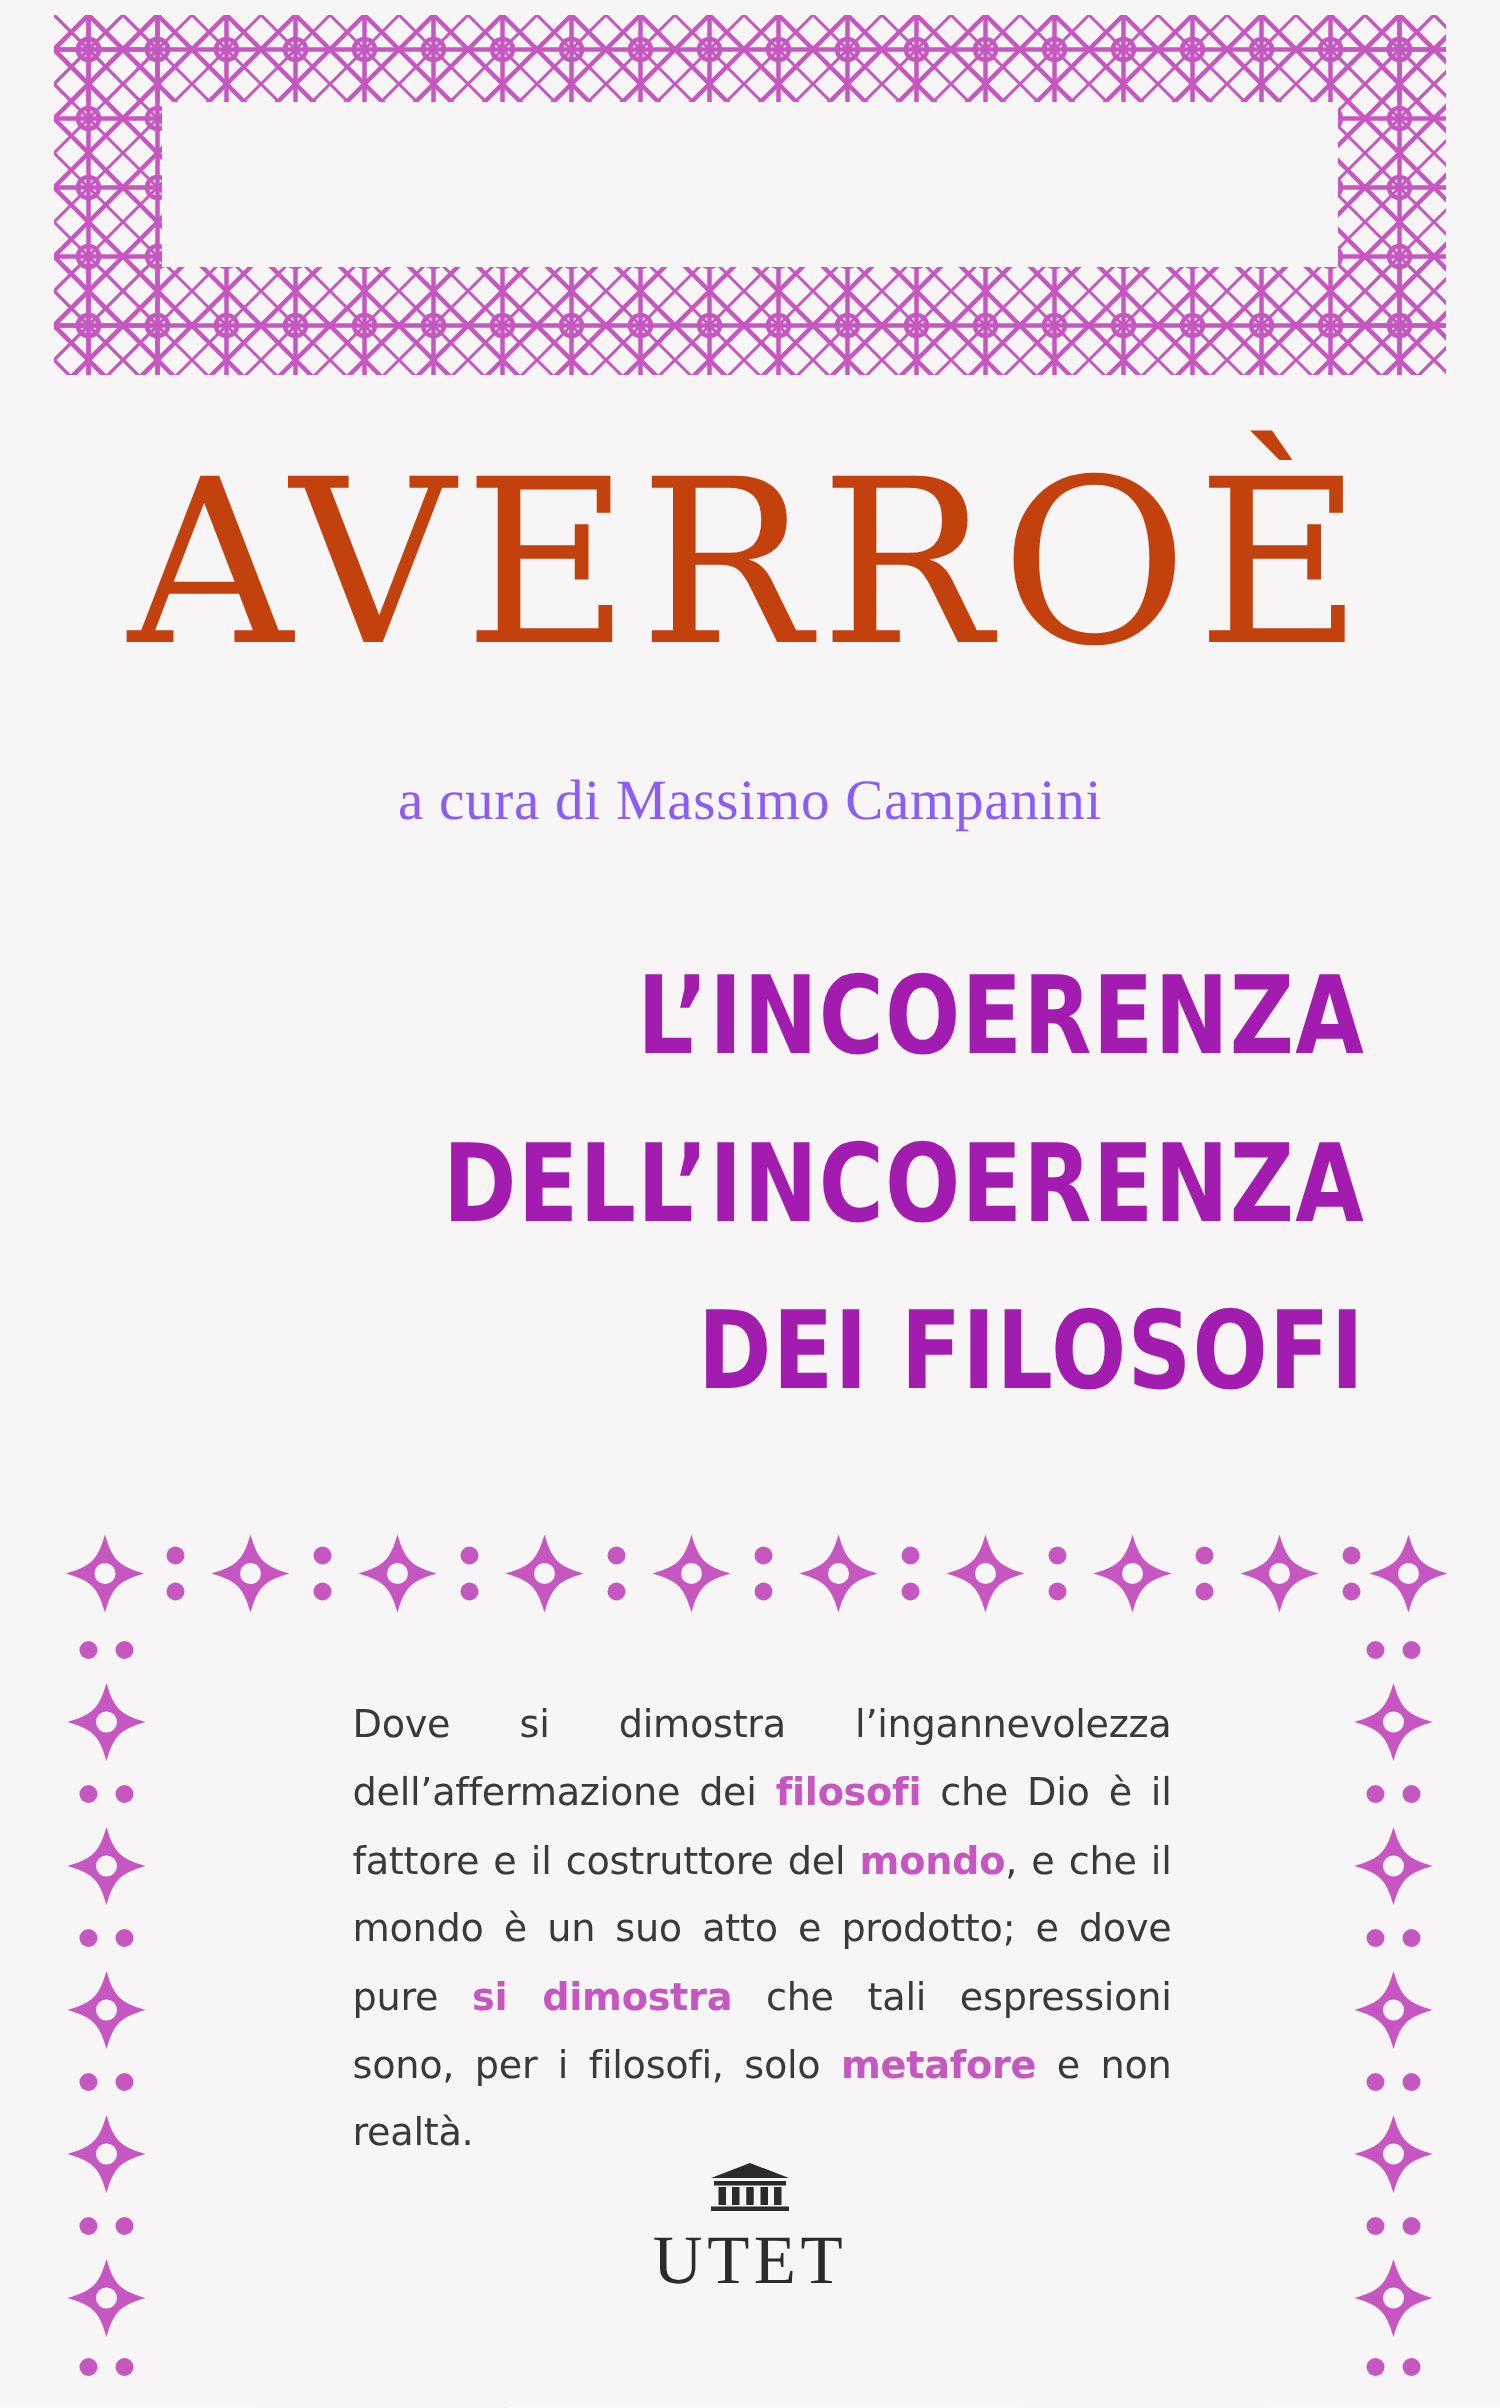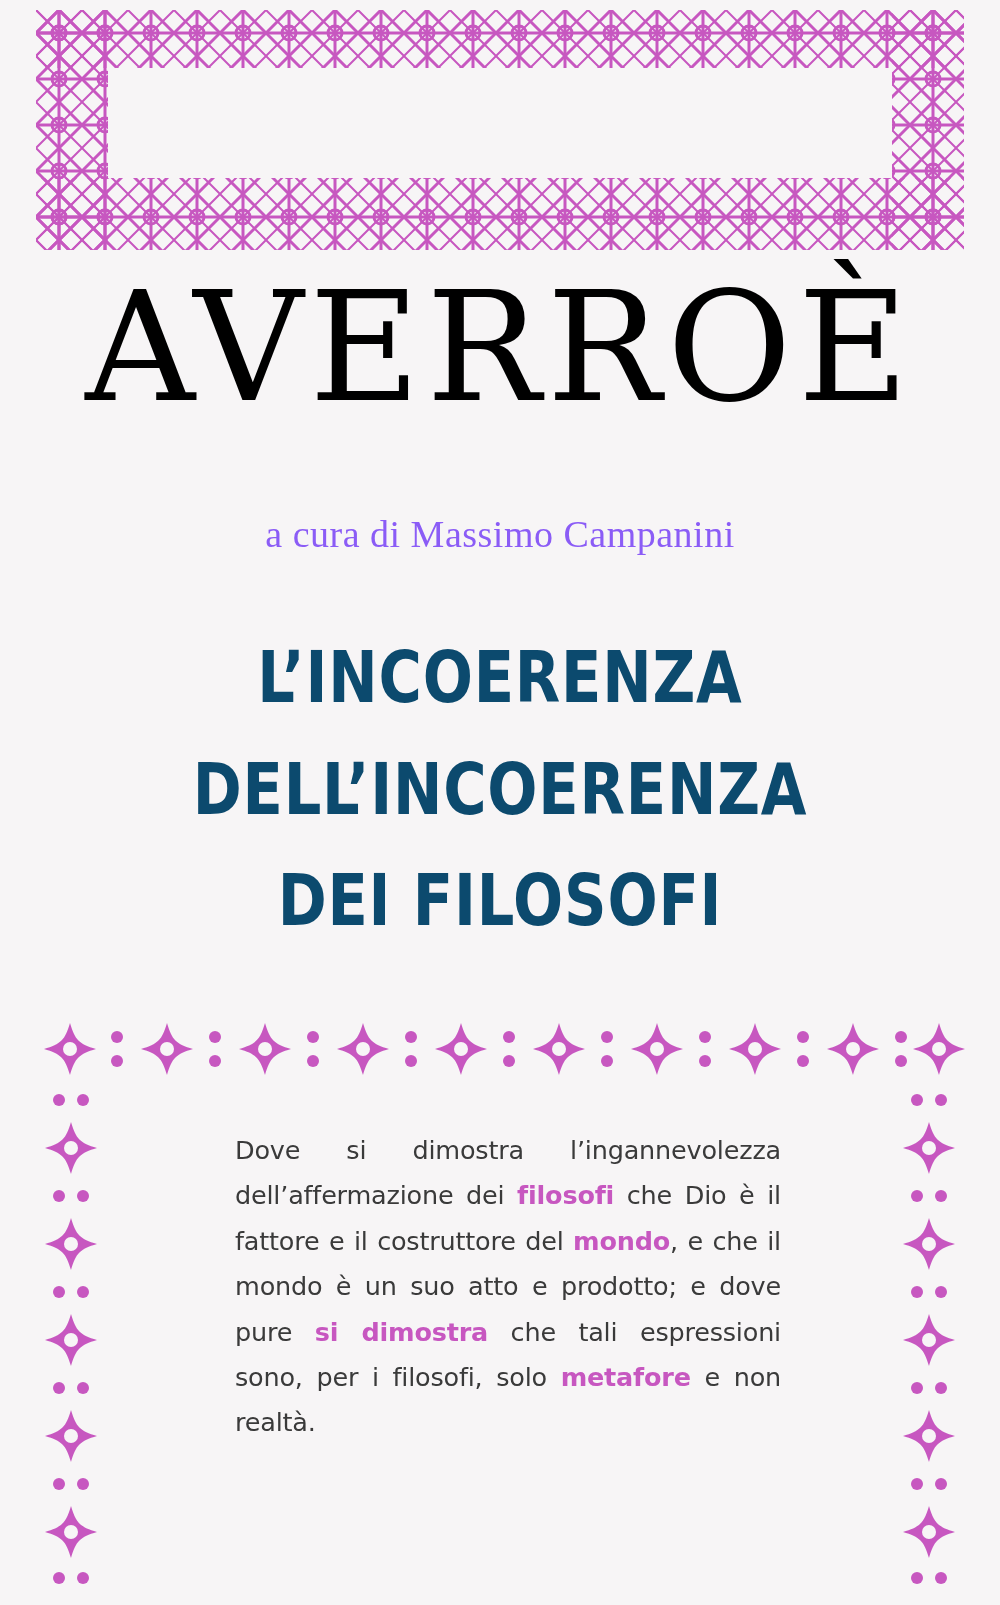--- a/index.html
+++ b/index.html
@@ -32,50 +32,50 @@
     text-align: center;
     font-size: 30px;
     letter-spacing: 7px;
     color: #3a3a3a;
     font-family: "Liberation Sans", sans-serif;
     font-weight: 400;
   }
   .author-name {
     position: absolute;
     left: 0;
-    top: 272px;
+    top: 300px;
     width: 100%;
     text-align: center;
     font-family: "DejaVu Serif", serif;
     font-weight: 300;
     font-size: 152px;
     letter-spacing: 6px;
-    color: #000000;
+    color: #c2410c;
     line-height: 1;
   }
   .editor {
     position: absolute;
     left: 0;
     top: 512px;
     width: 100%;
     text-align: center;
     font-family: "Liberation Serif", serif;
     font-size: 38px;
     color: #8b5cf6;
     letter-spacing: 0.5px;
   }
 
   
   .main-title {
     position: absolute;
     left: 0;
     top: 622px;
     width: 100%;
-    text-align: center;
-    color: #0c4a6e;
+    text-align: right;
+    color: #a21caf;
     font-family: "DejaVu Sans", sans-serif;
     font-weight: bold;
     font-size: 72px;
     line-height: 1.55;
     letter-spacing: 1px;
   }
   .main-title .line {
     display: block;
     transform: scaleX(0.82);
   }
@@ -253,14 +253,27 @@
       <use href="#dotpairl" x="0" y="302"></use>
       <use href="#star4l" x="0" y="350"></use>
       <use href="#dotpairl" x="0" y="398"></use>
       <use href="#star4l" x="0" y="446"></use>
       <use href="#dotpairl" x="0" y="492"></use>
     </g>
   </svg>
 
   <div class="blurb" id="blurb"><span>Dove si dimostra l’ingannevolezza dell’affermazione dei </span><b>filosofi</b><span> che Dio è il fattore e il costruttore del </span><b>mondo</b><span>, e che il mondo è un suo atto e prodotto; e dove pure </span><b>si dimostra</b><span> che tali espressioni sono, per i filosofi, solo </span><b>metafore</b><span> e non realtà.</span></div>
 
+  <div class="publisher">
+    <svg class="pub-mark" viewBox="0 0 56 34">
+      <polygon points="28,2 54,12 2,12" fill="#2b2b2b"></polygon>
+      <rect x="4" y="14" width="48" height="3" fill="#2b2b2b"></rect>
+      <rect x="7" y="18" width="5" height="12" fill="#2b2b2b"></rect>
+      <rect x="16" y="18" width="5" height="12" fill="#2b2b2b"></rect>
+      <rect x="25.5" y="18" width="5" height="12" fill="#2b2b2b"></rect>
+      <rect x="35" y="18" width="5" height="12" fill="#2b2b2b"></rect>
+      <rect x="44" y="18" width="5" height="12" fill="#2b2b2b"></rect>
+      <rect x="2" y="31" width="52" height="3" fill="#2b2b2b"></rect>
+    </svg>
+    <span class="pub-name">UTET</span>
+  </div>
 
 </div>
 
 </body></html>

